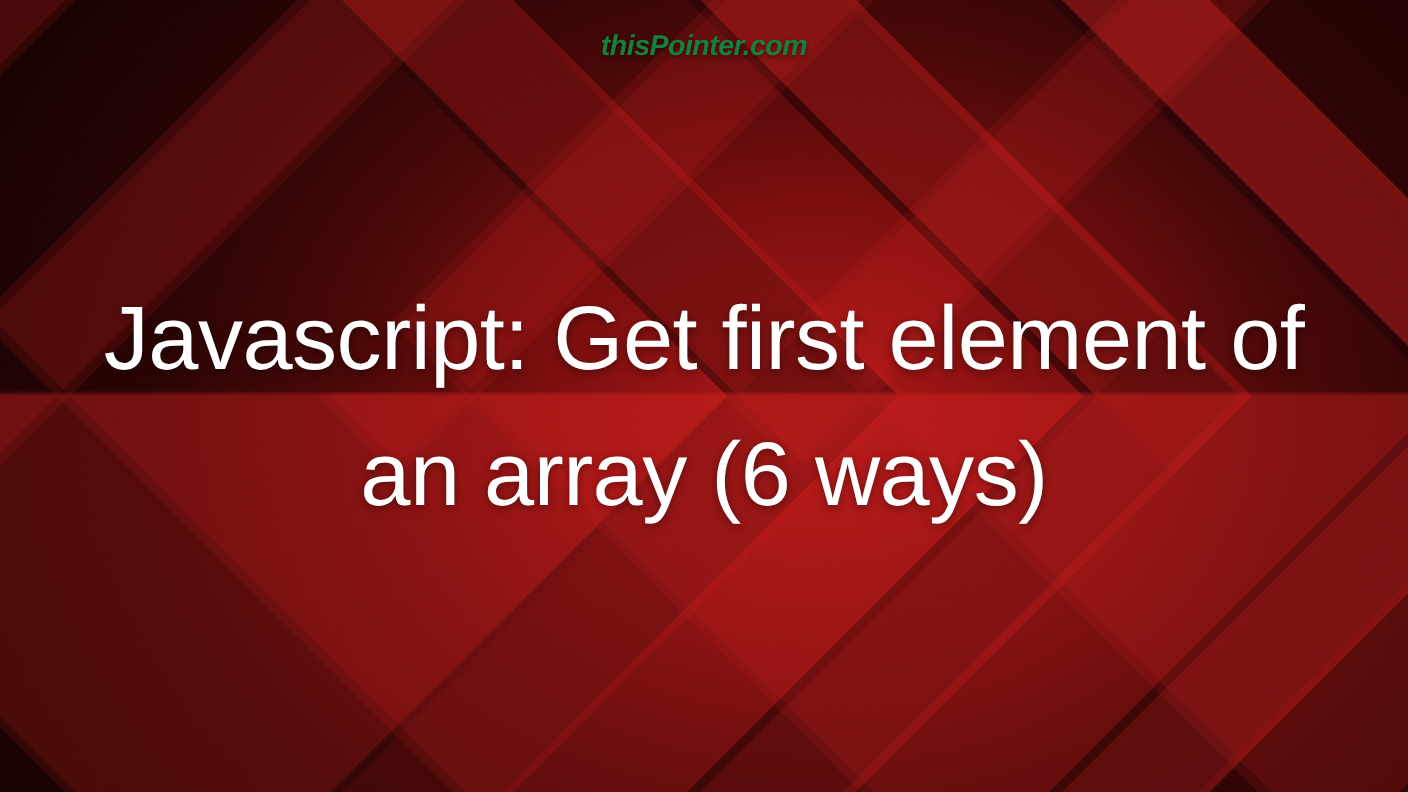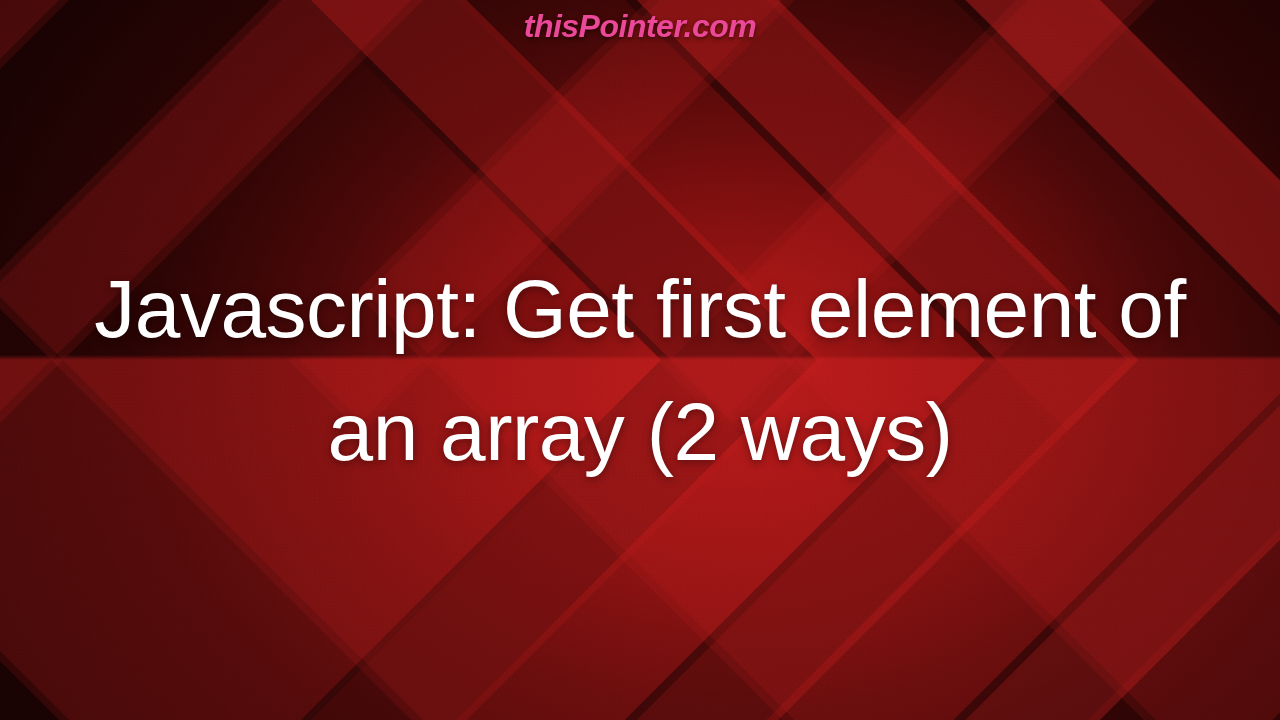--- a/index.html
+++ b/index.html
@@ -97,28 +97,28 @@
       position: absolute;
       inset: 0;
       background-image: 
         repeating-radial-gradient(circle at 10% 20%, rgba(255,255,255,0.008) 0, rgba(255,255,255,0.008) 1px, transparent 1px, transparent 3px),
         repeating-radial-gradient(circle at 80% 70%, rgba(0,0,0,0.015) 0, rgba(0,0,0,0.015) 1px, transparent 1px, transparent 4px);
       mix-blend-mode: overlay;
     }
     
     .brand {
       position: absolute;
-      top: 8px;
+      top: 26px;
       left: 50%;
       transform: translateX(-50%);
       font-weight: 900;
       font-style: italic;
-      font-size: 32px;
+      font-size: 26px;
       letter-spacing: -0.5px;
-      color: #ec4899;
+      color: #15803d;
       text-shadow: 0 2px 4px rgba(0,0,0,0.5);
       white-space: nowrap;
     }
     
     .title {
       position: absolute;
       top: 50%;
       left: 50%;
       transform: translate(-50%, -46%);
       width: 1180px;
@@ -141,13 +141,13 @@
   <div class="chevron chev2"></div>
   <div class="chevron chev3b"></div>
   <div class="chevron chev3"></div>
   <div class="chevron chev4b"></div>
   <div class="chevron chev4"></div>
   <div class="noise"></div>
 </div>
 
 <div class="brand">thisPointer.com</div>
 
-<div class="title">Javascript: Get first element of an array (2 ways)</div>
+<div class="title">Javascript: Get first element of an array (6 ways)</div>
 
 </body></html>

